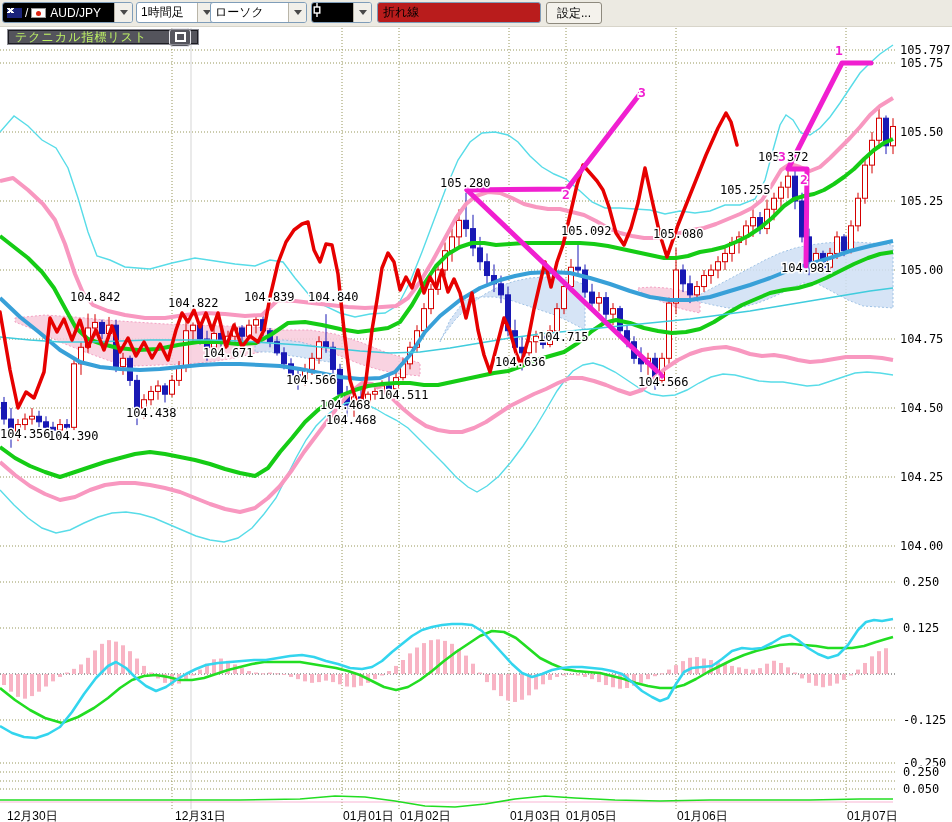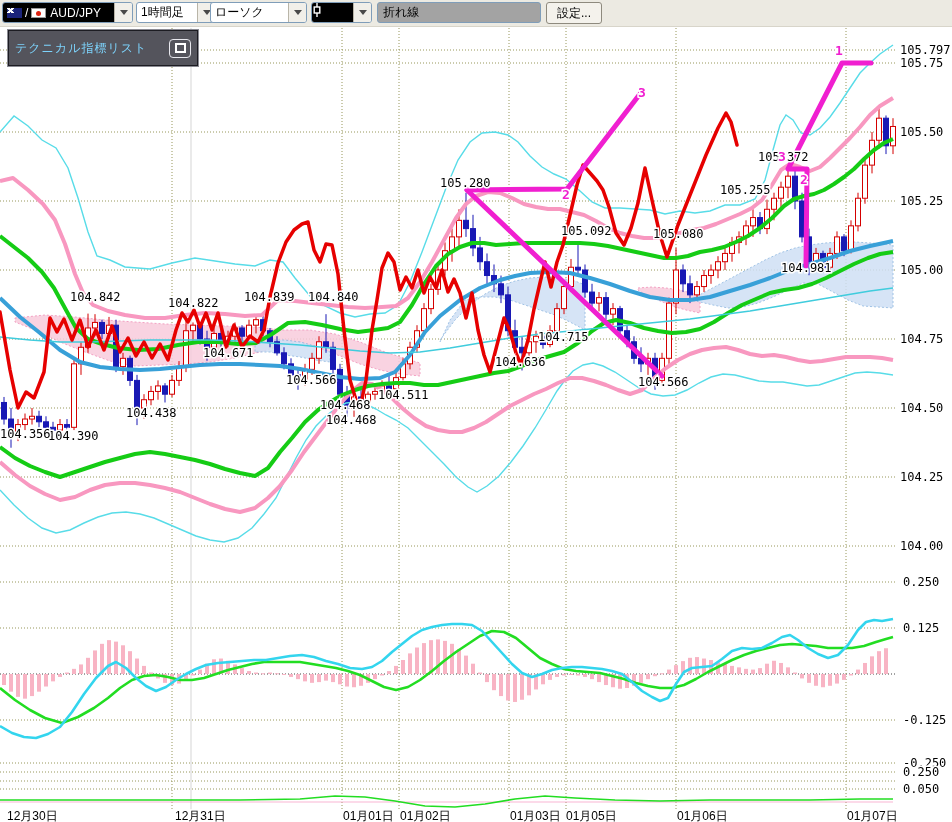--- a/index.html
+++ b/index.html
@@ -18,28 +18,28 @@
   .flagbox{display:flex;align-items:center;gap:2px;margin-right:4px;}
   .flag{width:15px;height:10px;display:inline-block;}
   .flag.au{background:#1a237a;position:relative;}
   .flag.au::after{content:"";position:absolute;left:0;top:0;width:7px;height:5px;
         background:linear-gradient(45deg,transparent 40%,#fff 40%,#fff 60%,transparent 60%),
                    linear-gradient(-45deg,transparent 40%,#fff 40%,#fff 60%,transparent 60%),#27337f;}
   .flag.jp{background:#fff;border:1px solid #999;position:relative;box-sizing:border-box;}
   .flag.jp::after{content:"";position:absolute;left:4px;top:2px;width:5px;height:5px;border-radius:50%;background:#d21;}
   .slash{color:#fff;margin:0 1px;}
   .textfield{position:absolute;top:2px;height:21px;border:1px solid #7f9db9;border-radius:3px;
-             background:#a3a3a3;box-sizing:border-box;padding:0 5px;font-size:12px;
+             background:#b91c1c;box-sizing:border-box;padding:0 5px;font-size:12px;
              font-family:"Liberation Sans",sans-serif;}
   .btn{position:absolute;top:2px;height:22px;background:#f4f2ec;border:1px solid #8e8a7e;
        border-radius:3px;font-size:12px;display:flex;align-items:center;justify-content:center;
        box-sizing:border-box;padding:0 10px;}
-  .ind-panel{position:absolute;left:8px;top:30px;width:190px;height:36px;background:#54545c;
+  .ind-panel{position:absolute;left:8px;top:30px;width:190px;height:14px;background:#54545c;
              border:1px solid #1c1c22;outline:1px solid #8a8a92;display:flex;align-items:center;
-             color:#7dd3fc;padding:0 6px;box-sizing:border-box;z-index:5;}
+             color:#bef264;padding:0 6px;box-sizing:border-box;z-index:5;}
   .ind-panel .title{flex:1;font-size:12px;letter-spacing:1px;}
   .restore-btn{width:20px;height:17px;background:#54545c;border:1px solid #e8e8ee;border-radius:4px;
                display:flex;align-items:center;justify-content:center;}
   .restore-btn .sq{width:7px;height:6px;border:2px solid #fff;background:#54545c;}
   svg{position:absolute;left:0;top:0;}
 </style>
 </head>
 <body>
 
 <div class="app">

